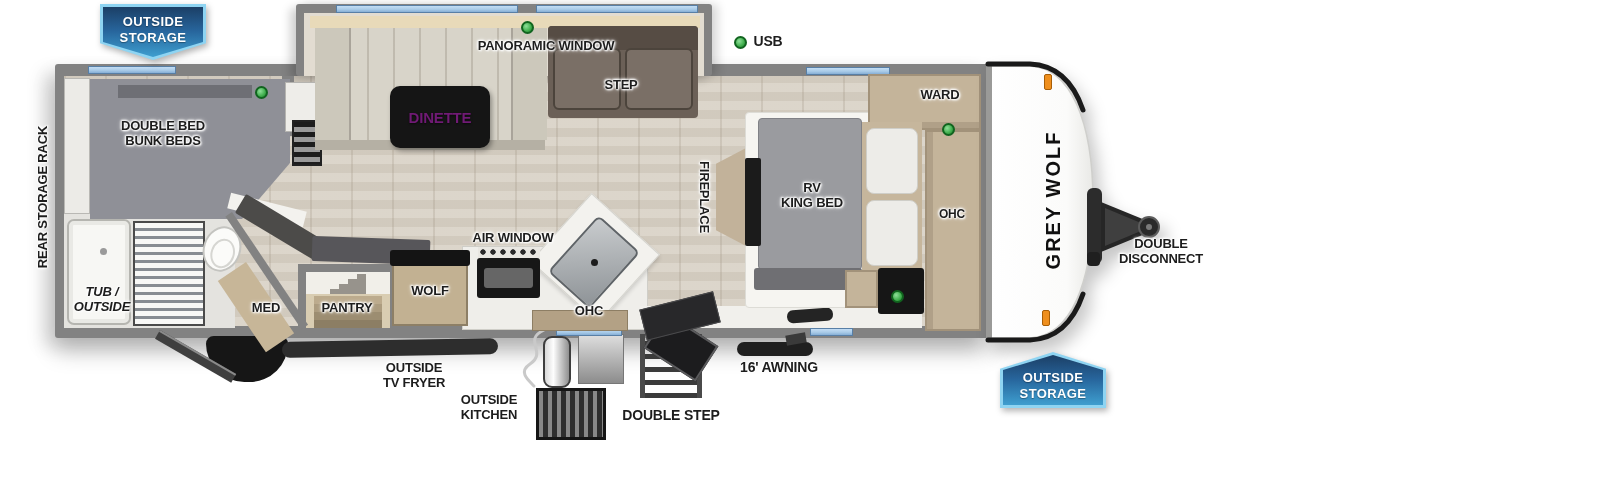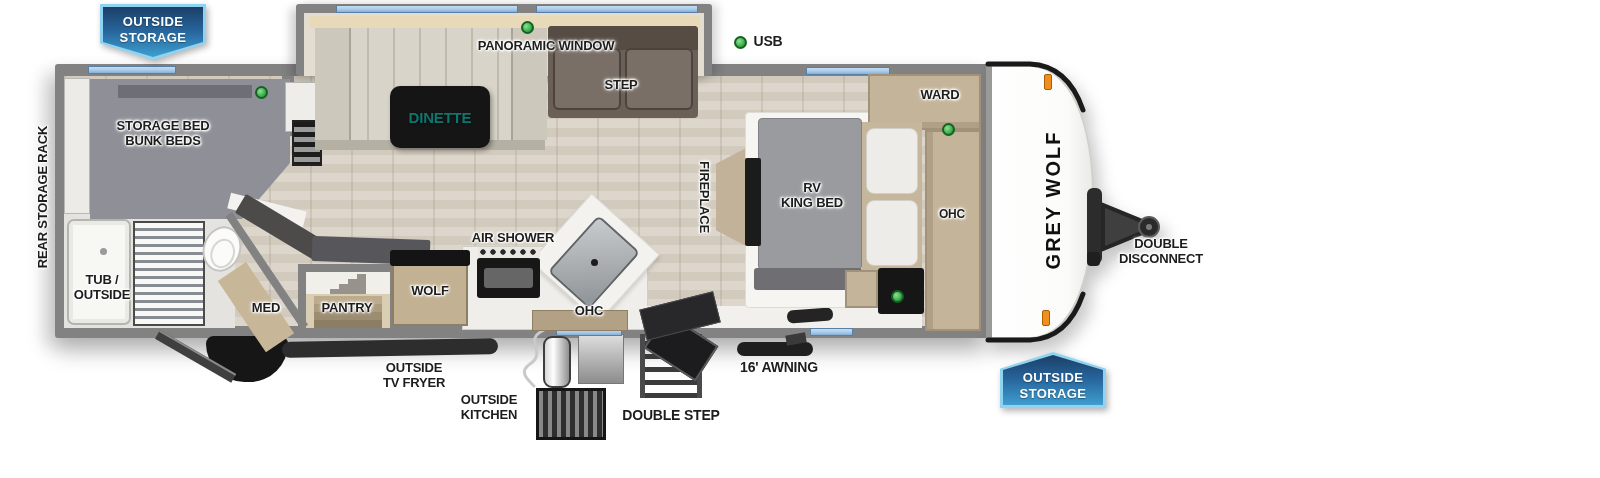--- a/index.html
+++ b/index.html
@@ -8,21 +8,21 @@
     --banner-dark:#1b3f66; --banner-mid:#27659c; --banner-bright:#3e9ecf;
   }
   html,body{margin:0;padding:0;background:#fff;}
   #canvas{position:relative;width:1600px;height:478px;background:#fff;overflow:hidden;
           font-family:"Liberation Sans",sans-serif;}
   .abs{position:absolute;}
   .lbl{position:absolute;font-weight:bold;font-size:13px;color:#1d1d1d;letter-spacing:-.2px;
        white-space:nowrap;transform:translateX(-50%);text-align:center;line-height:15px;
        text-shadow:0 0 2px #fff,0 0 3px #fff,0 0 5px #fff,1px 1px 2px #fff,-1px -1px 2px #fff;z-index:30;}
   .lbl.small{font-size:12px;}
-  .lbl.white{color:#0f766e;text-shadow:0 1px 2px rgba(0,0,0,.6);}
+  .lbl.white{color:#701a75;text-shadow:0 1px 2px rgba(0,0,0,.6);}
   .vlbl{transform:translate(-50%,-50%) rotate(-90deg);}
   .vlbl-cw{transform:translate(-50%,-50%) rotate(90deg);}
   .led{position:absolute;width:13px;height:13px;border-radius:50%;z-index:32;
        background:radial-gradient(circle at 35% 35%,#8fdf99,var(--led-green) 60%,#1f7c2c);
        border:2px solid #11641f;box-sizing:border-box;}
   .win{position:absolute;background:linear-gradient(180deg,#c3ddf4,var(--window-blue) 55%,#86afd6);
        border:1px solid #587fa6;box-sizing:border-box;z-index:6;}
   .wallbar{position:absolute;background:var(--wall);z-index:5;}
   .floor{background:var(--floor);
          background-image:repeating-linear-gradient(90deg,rgba(150,138,120,.22) 0 2px,rgba(0,0,0,0) 2px 41px),
@@ -56,21 +56,21 @@
   <div class="win" style="left:556px;top:328px;width:66px;height:8px;"></div>
   <div class="win" style="left:810px;top:328px;width:43px;height:8px;"></div>
 
   <div class="abs" style="left:64px;top:78px;width:26px;height:136px;background:#ecebe7;border:1px solid #b9b8b4;box-sizing:border-box;z-index:8;"></div>
   <div class="abs" style="left:90px;top:79px;width:200px;height:140px;background:#8f9097;z-index:8;
               clip-path:polygon(0 0,100% 0,100% 60%,76% 100%,0 100%);">
     <div class="abs" style="left:28px;top:6px;width:134px;height:13px;background:#6e6f75;"></div>
   </div>
   <div class="led" style="left:255px;top:86px;"></div>
   <div class="lbl" style="left:163px;top:118px;">
-    <div>STORAGE BED</div>
+    <div>DOUBLE BED</div>
     <div>BUNK BEDS</div>
   </div>
   <div class="wallbar" style="left:282px;top:76px;width:12px;height:60px;"></div>
   <div class="abs" style="left:285px;top:82px;width:34px;height:50px;background:#eeede9;border:1px solid #b5b4b0;box-sizing:border-box;z-index:9;"></div>
   <div class="abs" style="left:292px;top:120px;width:30px;height:46px;border:2px solid #222;box-sizing:border-box;z-index:9;
               background:repeating-linear-gradient(180deg,#1d1d1d 0 5px,#9a9a9a 5px 10px);"></div>
   <div class="abs" style="left:228px;top:202px;width:78px;height:16px;background:#f3f2ee;transform:rotate(14deg);z-index:9;"></div>
   <div class="abs" style="left:234px;top:216px;width:92px;height:22px;background:#4c4b49;transform:rotate(31deg);z-index:9;border-radius:2px;"></div>
   <div class="abs" style="left:312px;top:238px;width:118px;height:25px;background:#57565a;transform:rotate(2deg);z-index:9;border-radius:2px;"></div>
 
@@ -78,21 +78,21 @@
   <div class="abs" style="left:64px;top:214px;width:171px;height:114px;background:#e4e3df;z-index:7;"></div>
   <div class="abs" style="left:67px;top:219px;width:64px;height:106px;background:#f7f7f4;border:2px solid #b5b5b0;border-radius:7px;
               box-sizing:border-box;z-index:8;box-shadow:inset 0 0 0 4px #e9e9e5;"></div>
   <div class="abs" style="left:100px;top:248px;width:7px;height:7px;border-radius:50%;background:#9a9a9a;z-index:9;"></div>
   <div class="abs" style="left:133px;top:221px;width:72px;height:105px;border:2px solid #4a4a4a;box-sizing:border-box;z-index:8;
               background:repeating-linear-gradient(0deg,#f8f8f6 0 5px,#878c92 5px 8px);"></div>
   <div class="abs" style="left:203px;top:226px;width:38px;height:46px;background:#fbfbf9;border:2px solid #c4c4c0;border-radius:50%;
               box-sizing:border-box;transform:rotate(18deg);z-index:9;">
     <div class="abs" style="left:7px;top:10px;width:20px;height:26px;border:2px solid #d6d6d2;border-radius:50%;"></div>
   </div>
-  <div class="lbl" style="left:102px;top:272px;z-index:31;">
+  <div class="lbl" style="left:102px;top:284px;z-index:31;font-style:italic;">
     <div>TUB /</div>
     <div>OUTSIDE</div>
   </div>
   <div class="abs" style="left:232px;top:212px;width:136px;height:8px;background:var(--wall);transform:rotate(56deg);
               transform-origin:0 0;z-index:10;"></div>
   <div class="abs" style="left:246px;top:262px;width:86px;height:34px;background:#c7b698;transform:rotate(56deg);
               transform-origin:0 0;z-index:9;"></div>
   <div class="lbl" style="left:266px;top:300px;">MED</div>
 
   <div class="abs" style="left:160px;top:330px;width:88px;height:8px;background:#3f3f3f;border-top:2px solid #8a8a8a;
@@ -118,21 +118,21 @@
   <div class="abs" style="left:549px;top:212px;width:92px;height:92px;background:#f3f2ee;border:1px solid #d5d4ce;
               box-sizing:border-box;transform:rotate(42deg);z-index:9;box-shadow:2px 2px 4px rgba(0,0,0,.15);"></div>
   <div class="abs" style="left:566px;top:224px;width:56px;height:76px;border:2px solid #5f6468;border-radius:6px;box-sizing:border-box;
               background:linear-gradient(135deg,#c9ccce,#8e9397);transform:rotate(42deg);z-index:10;"></div>
   <div class="abs" style="left:591px;top:259px;width:7px;height:7px;border-radius:50%;background:#1c1c1c;z-index:11;"></div>
   <div class="abs" style="left:478px;top:247px;width:62px;height:11px;background:#e9e7e2;z-index:10;
               background-image:radial-gradient(circle at 5px 5px,#2a2a2a 2.4px,rgba(0,0,0,0) 3px);background-size:10px 11px;"></div>
   <div class="abs" style="left:477px;top:258px;width:63px;height:40px;background:#171717;border-radius:3px;z-index:10;">
     <div class="abs" style="left:7px;top:10px;width:49px;height:20px;background:#666;border-radius:3px;"></div>
   </div>
-  <div class="lbl" style="left:513px;top:230px;">AIR SHOWER</div>
+  <div class="lbl" style="left:513px;top:230px;">AIR WINDOW</div>
   <div class="abs" style="left:532px;top:310px;width:96px;height:21px;background:#b3a185;border:1px solid #8d7e64;box-sizing:border-box;z-index:10;"></div>
   <div class="lbl" style="left:589px;top:303px;">OHC</div>
 
   <div class="abs" style="left:310px;top:16px;width:390px;height:12px;background:#e8dab9;z-index:8;"></div>
   <div class="abs" style="left:315px;top:28px;width:230px;height:122px;background:#d8d4c9;z-index:9;
               background-image:repeating-linear-gradient(90deg,rgba(120,110,95,.25) 0 2px,rgba(0,0,0,0) 2px 26px);"></div>
   <div class="abs" style="left:315px;top:28px;width:34px;height:112px;background:#ccc8bb;border-right:2px solid #a9a49a;z-index:10;"></div>
   <div class="abs" style="left:511px;top:28px;width:34px;height:112px;background:#ccc8bb;border-left:2px solid #a9a49a;z-index:10;"></div>
   <div class="abs" style="left:315px;top:140px;width:230px;height:10px;background:#b5b0a4;z-index:10;"></div>
   <div class="abs" style="left:390px;top:86px;width:100px;height:62px;background:#151515;border-radius:10px;z-index:11;

